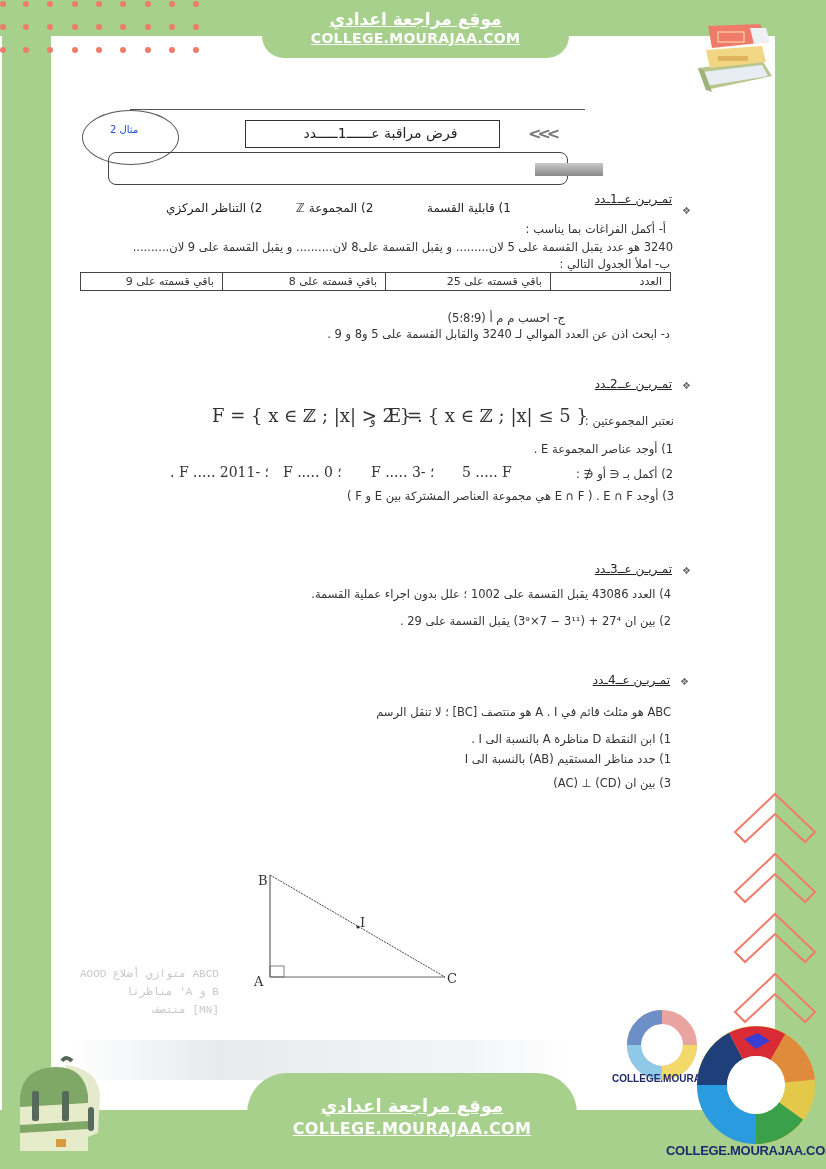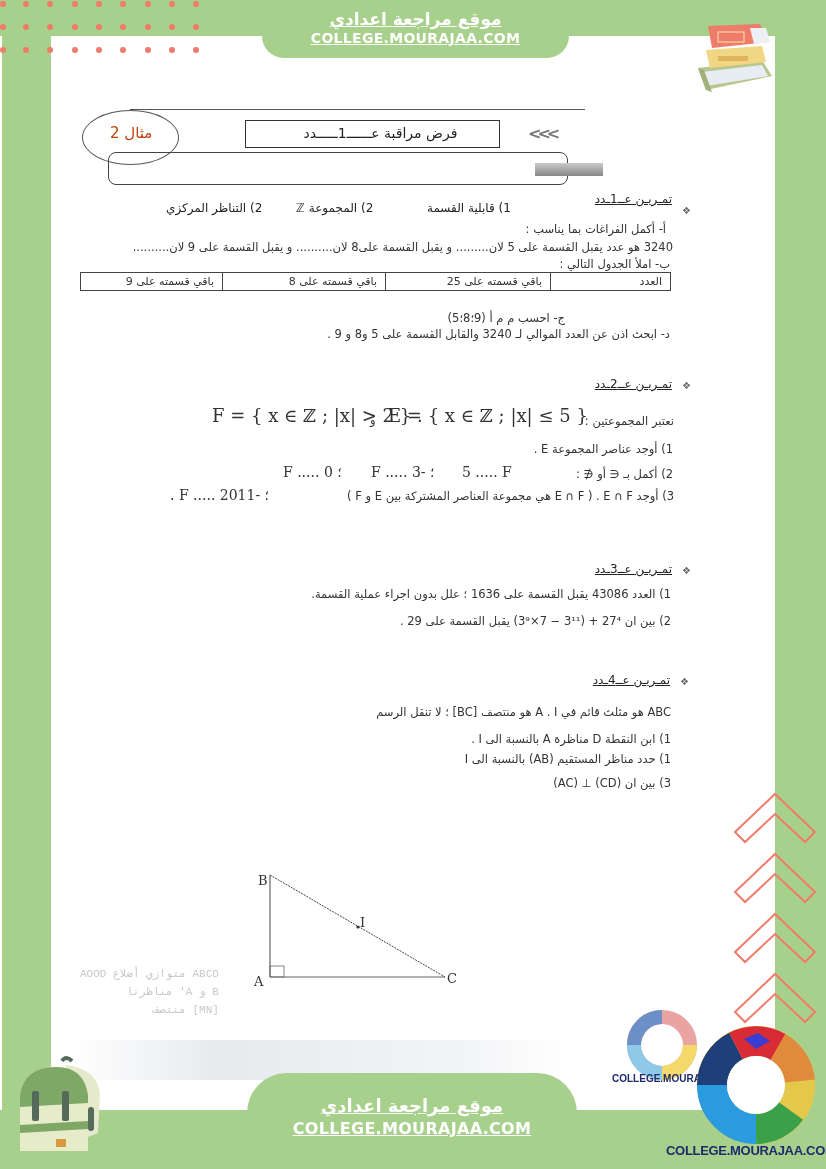--- a/index.html
+++ b/index.html
@@ -26,21 +26,21 @@
 
   
   .doc { position: absolute; left: 51px; top: 36px; width: 724px; height: 1074px; background: #fff; }
   .math { font-family: "DejaVu Serif", serif; }
 
   
   .header-line { position: absolute; left: 130px; top: 109px; width: 455px; height: 1px; background: #555; }
   .title-box { position: absolute; left: 245px; top: 120px; width: 255px; height: 28px; border: 1.5px solid #333;
     text-align: center; font-size: 14px; line-height: 25px; direction: rtl; color: #222; padding-left: 16px; }
   .oval { position: absolute; left: 82px; top: 110px; width: 97px; height: 55px; border: 1.5px solid #555; border-radius: 50%; }
-  .oval-label { position: absolute; left: 110px; top: 124px; font-size: 15px; direction: rtl; color: #c2410c; text-align: right; }
+  .oval-label { position: absolute; left: 110px; top: 124px; font-size: 10px; direction: rtl; color: #1d4ed8; text-align: right; }
   .chev { position: absolute; left: 528px; top: 124px; font-size: 16px; color: #777; letter-spacing: -4px; font-weight: bold; }
   .topics-box { position: absolute; left: 108px; top: 152px; width: 460px; height: 33px; border: 1.5px solid #444; border-radius: 8px; }
   .topics-bar { position: absolute; left: 535px; top: 163px; width: 68px; height: 13px; background: linear-gradient(#c9c9c9,#888); }
   .topic { position: absolute; top: 165px; font-size: 12px; direction: rtl; color: #222; margin-top: 36px; }
   .ex-title { position: absolute; font-size: 12px; direction: rtl; text-decoration: underline; color: #222; }
   .ex-bullet { position: absolute; font-size: 10px; color: #666; }
   .line { position: absolute; font-size: 11.5px; direction: rtl; white-space: nowrap; color: #333; }
 
   
   .tbl { position: absolute; left: 80px; top: 272px; width: 591px; border-collapse: collapse; direction: rtl; font-size: 11px; }
@@ -151,26 +151,26 @@
 <div class="line" style="right:152px;top:414px">نعتبر المجموعتين :</div>
 <div class="line math" style="left:388px;top:405px;font-size:18px;direction:ltr">E = { x ∈ ℤ ; |x| ≤ 5 }</div>
 <div class="line" style="left:370px;top:413px">و</div>
 <div class="line math" style="left:212px;top:405px;font-size:18px;direction:ltr">F = { x ∈ ℤ ; |x| &gt; 2 } .</div>
 
 <div class="line" style="right:153px;top:442px">1) أوجد عناصر المجموعة E .</div>
 <div class="line" style="right:153px;top:467px">2) أكمل بـ ∈ أو ∉ :</div>
 <div class="line math" style="left:462px;top:464px;font-size:14px;direction:ltr">5 ..... F</div>
 <div class="line math" style="left:371px;top:464px;font-size:14px">؛ -3 ..... F</div>
 <div class="line math" style="left:283px;top:464px;font-size:14px">؛ 0 ..... F</div>
-<div class="line math" style="left:170px;top:487px;font-size:14px">؛ -2011 ..... F .</div>
+<div class="line math" style="left:170px;top:464px;font-size:14px">؛ -2011 ..... F .</div>
 <div class="line" style="right:152px;top:489px">3) أوجد E ∩ F . ( E ∩ F هي مجموعة العناصر المشتركة بين E و F )</div>
 
 <div class="ex-bullet" style="left:682px;top:565px">❖</div>
 <div class="ex-title" style="right:154px;top:562px">تمـريـن عــ3ـدد</div>
-<div class="line" style="right:155px;top:587px">1) العدد 43086 يقبل القسمة على 1636 ؛ علل بدون اجراء عملية القسمة.</div>
+<div class="line" style="right:155px;top:587px">4) العدد 43086 يقبل القسمة على 1002 ؛ علل بدون اجراء عملية القسمة.</div>
 <div class="line" style="right:155px;top:614px">2) بين ان 27⁴ + (3¹¹ − 7×3⁹) يقبل القسمة على 29 .</div>
 
 <div class="ex-bullet" style="left:680px;top:676px">❖</div>
 <div class="ex-title" style="right:156px;top:673px">تمـريـن عــ4ـدد</div>
 <div class="line" style="right:155px;top:705px">ABC هو مثلث قائم في A . I هو منتصف [BC] ؛ لا تنقل الرسم</div>
 <div class="line" style="right:155px;top:732px">1) ابن النقطة D مناظرة A بالنسبة الى I .</div>
 <div class="line" style="right:155px;top:752px">1) حدد مناظر المستقيم (AB) بالنسبة الى I</div>
 <div class="line" style="right:155px;top:776px">3) بين ان (CD) ⊥ (AC)</div>
 
 <svg class="tri" width="220" height="120" viewBox="0 0 220 120">

